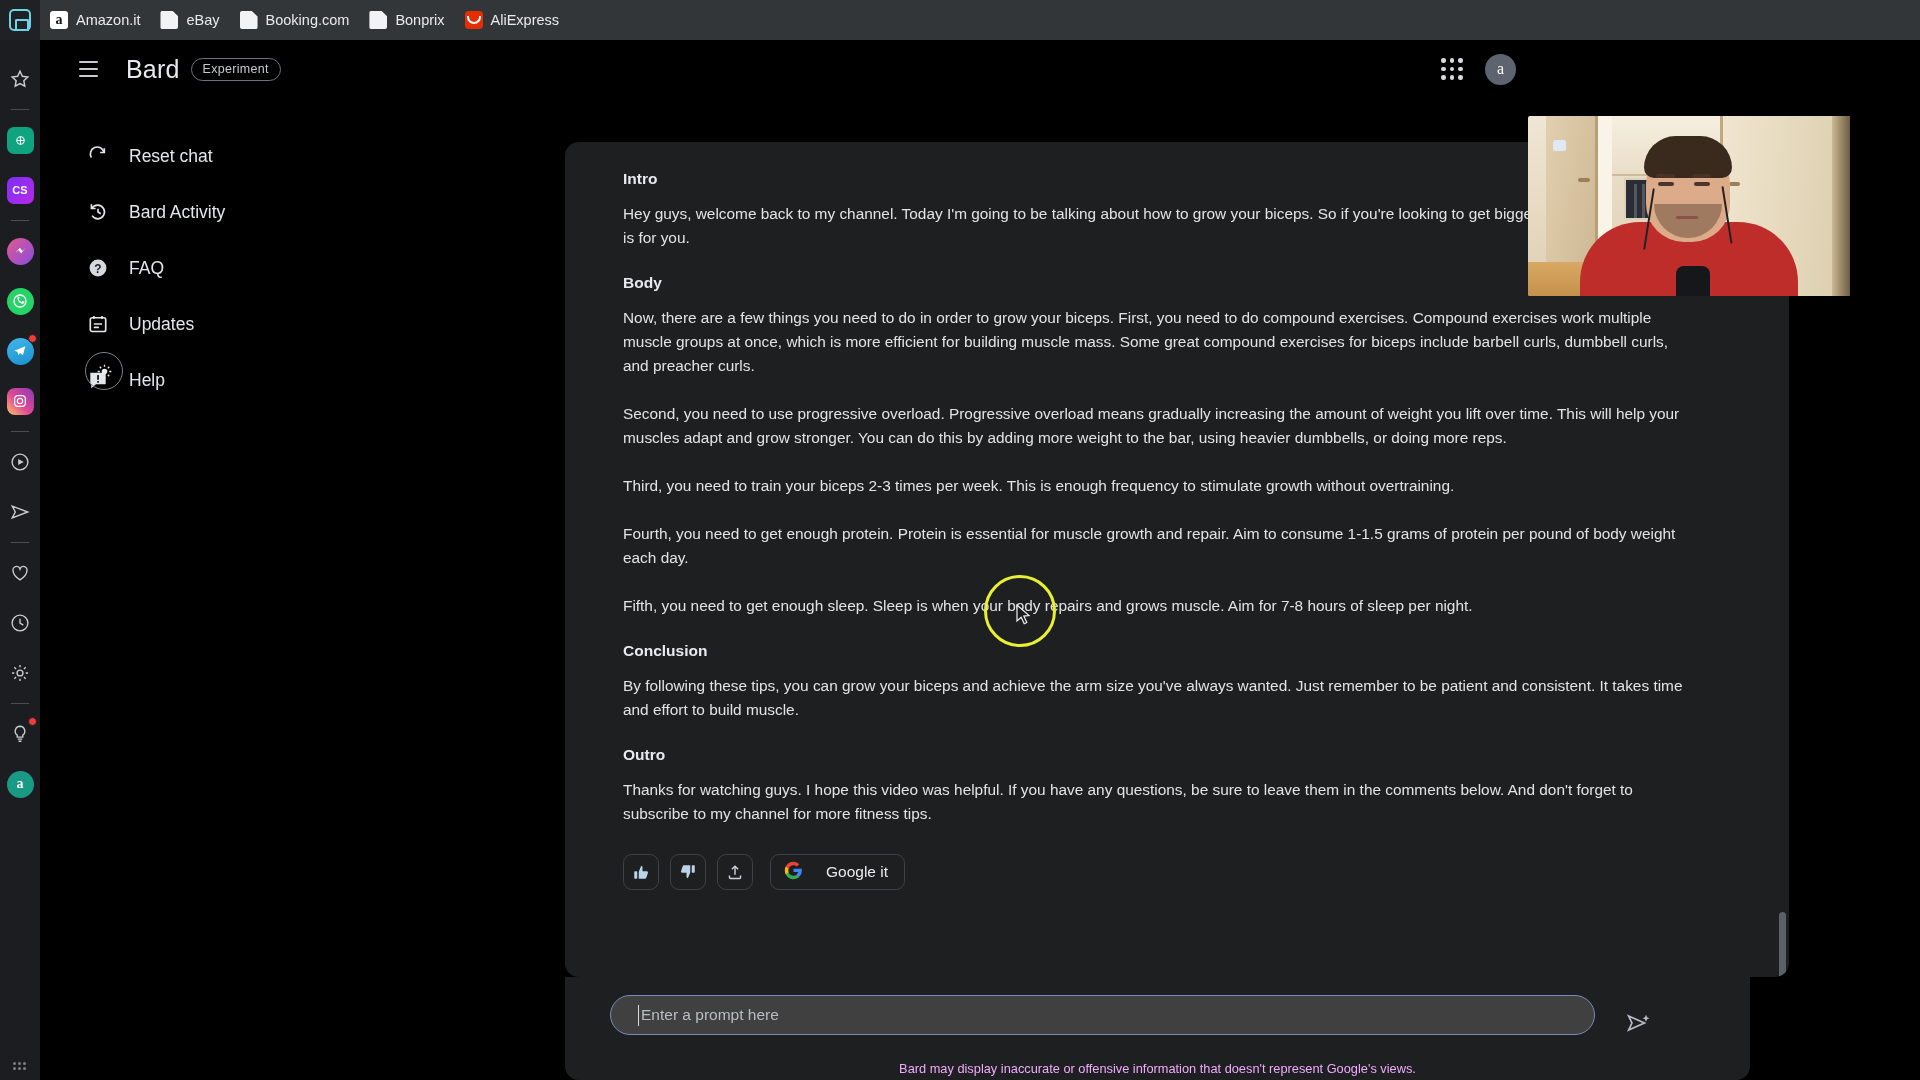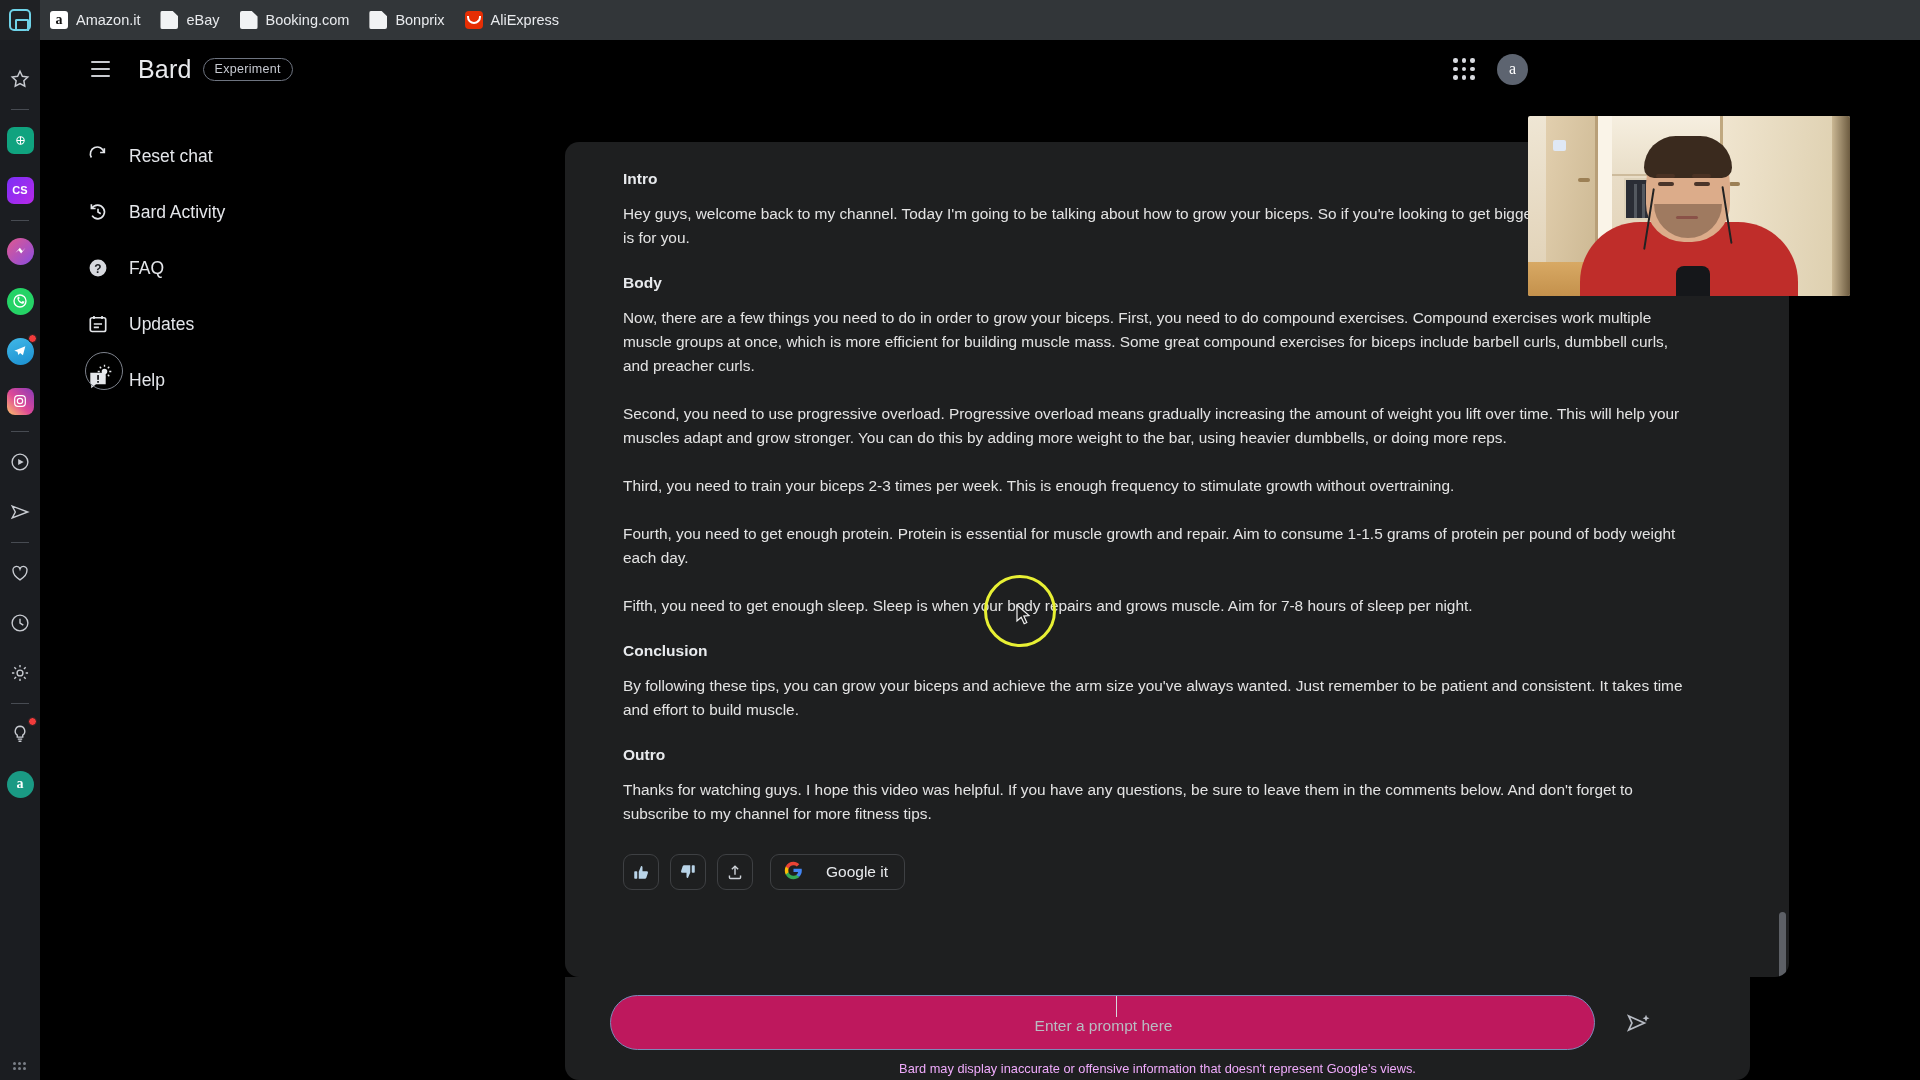--- a/index.html
+++ b/index.html
@@ -97,21 +97,21 @@
                width: 14px; display: flex; flex-wrap: wrap; gap: 2px; }
   #rail-dots i { width: 3px; height: 3px; background: #7a7f87; border-radius: 50%; }
 
   
   #bard-page {
     position: absolute; left: 40px; top: 40px;
     width: 1880px; height: 1040px;
     background: #000;
   }
   #bard-header {
-    position: absolute; left: 16px; top: 0; width: 1492px; height: 58px;
+    position: absolute; left: 4px; top: 0; width: 1492px; height: 58px;
     display: flex; align-items: center;
   }
   #hamburger {
     width: 44px; height: 44px; margin-left: 22px;
     display: flex; flex-direction: column; justify-content: center;
     align-items: center; gap: 5px; border-radius: 50%;
   }
   #hamburger i { display: block; width: 19px; height: 2px; background: #c9cbd0; border-radius: 2px; }
   #bard-title {
     color: #e9eaed; font-size: 25px; margin-left: 16px; letter-spacing: .2px;
@@ -193,24 +193,24 @@
   }
 
   
   #composer-wrap {
     position: absolute; left: 525px; top: 937px;
     width: 1185px; height: 103px;
     background: #1e1f20; border-radius: 0 0 14px 14px;
   }
   #prompt-box {
     position: absolute; left: 45px; top: 18px;
-    width: 985px; height: 55px;
+    width: 985px; height: 40px;
     border: 1px solid #7b8ab8; border-radius: 28px;
-    background: #be185d;
-    display: flex; align-items: center; flex-direction: column;
+    background: #404040;
+    display: flex; align-items: center;
   }
   #prompt-caret {
     width: 1px; height: 21px; background: #d6d8dd; margin-left: 27px;
   }
   #prompt-placeholder {
     color: #b9bcc2; font-size: 15.5px; margin-left: 2px;
   }
   #send-icon {
     position: absolute; left: 1060px; top: 33px;
     width: 26px; height: 26px;

